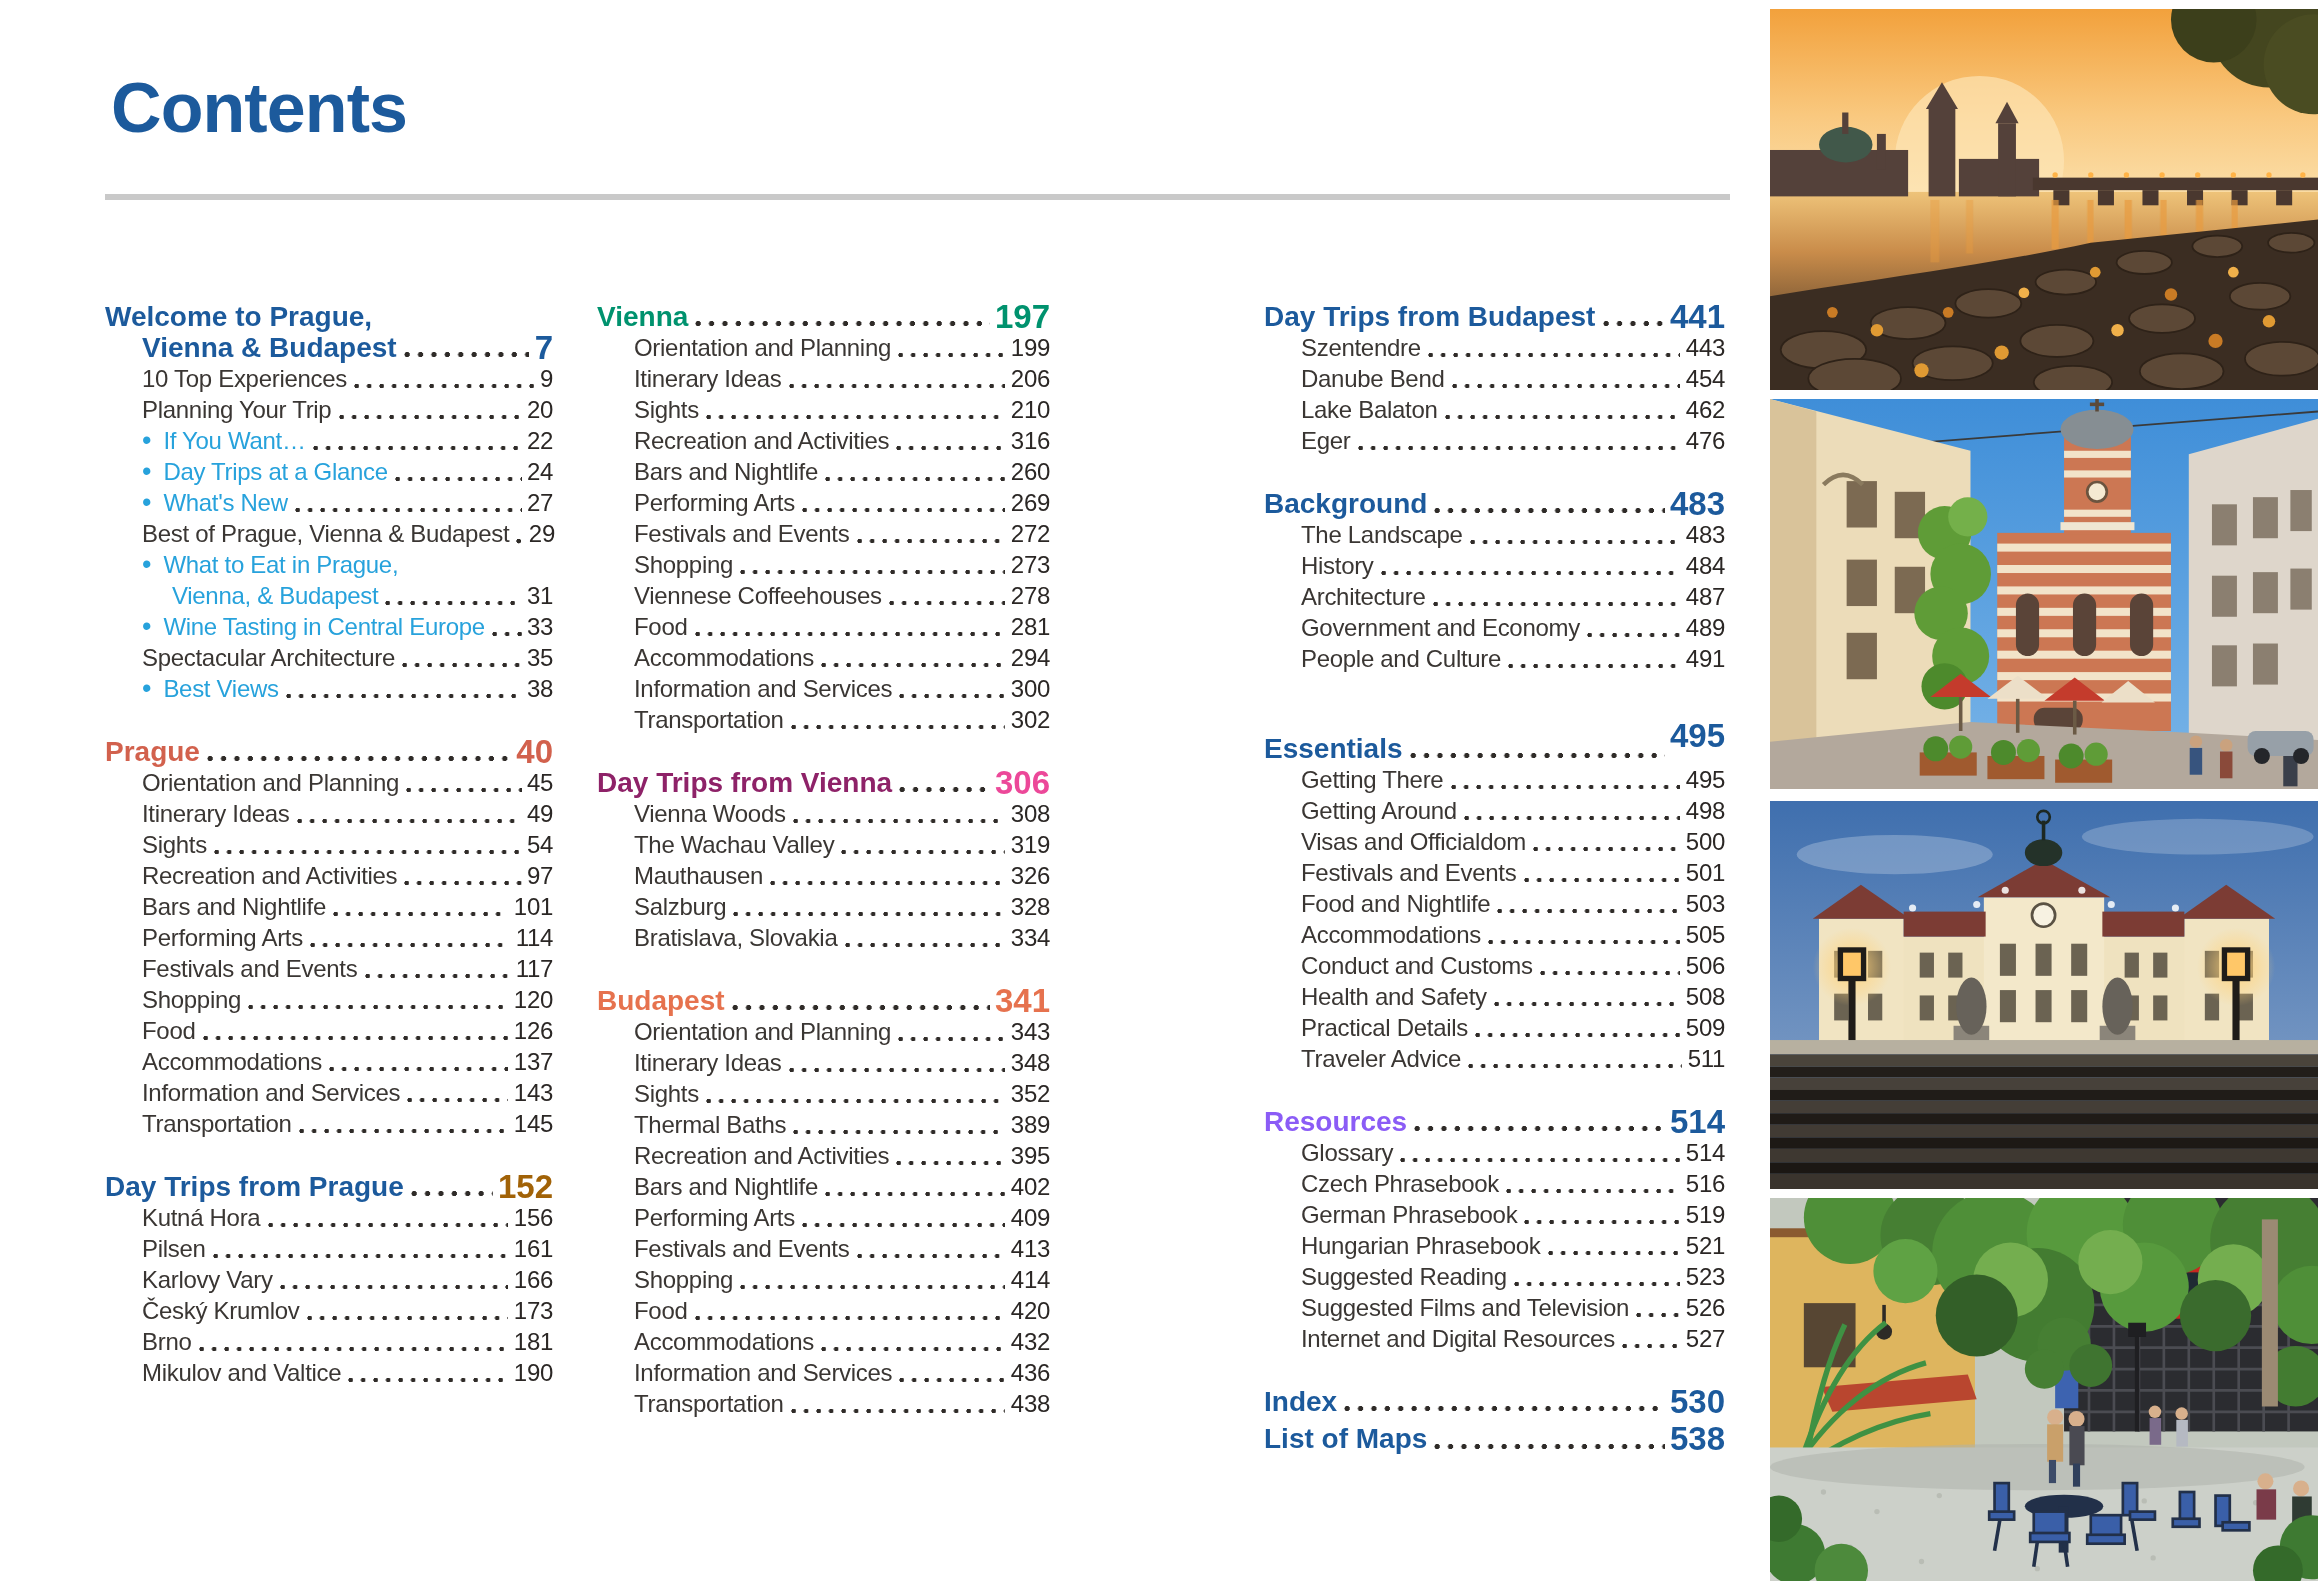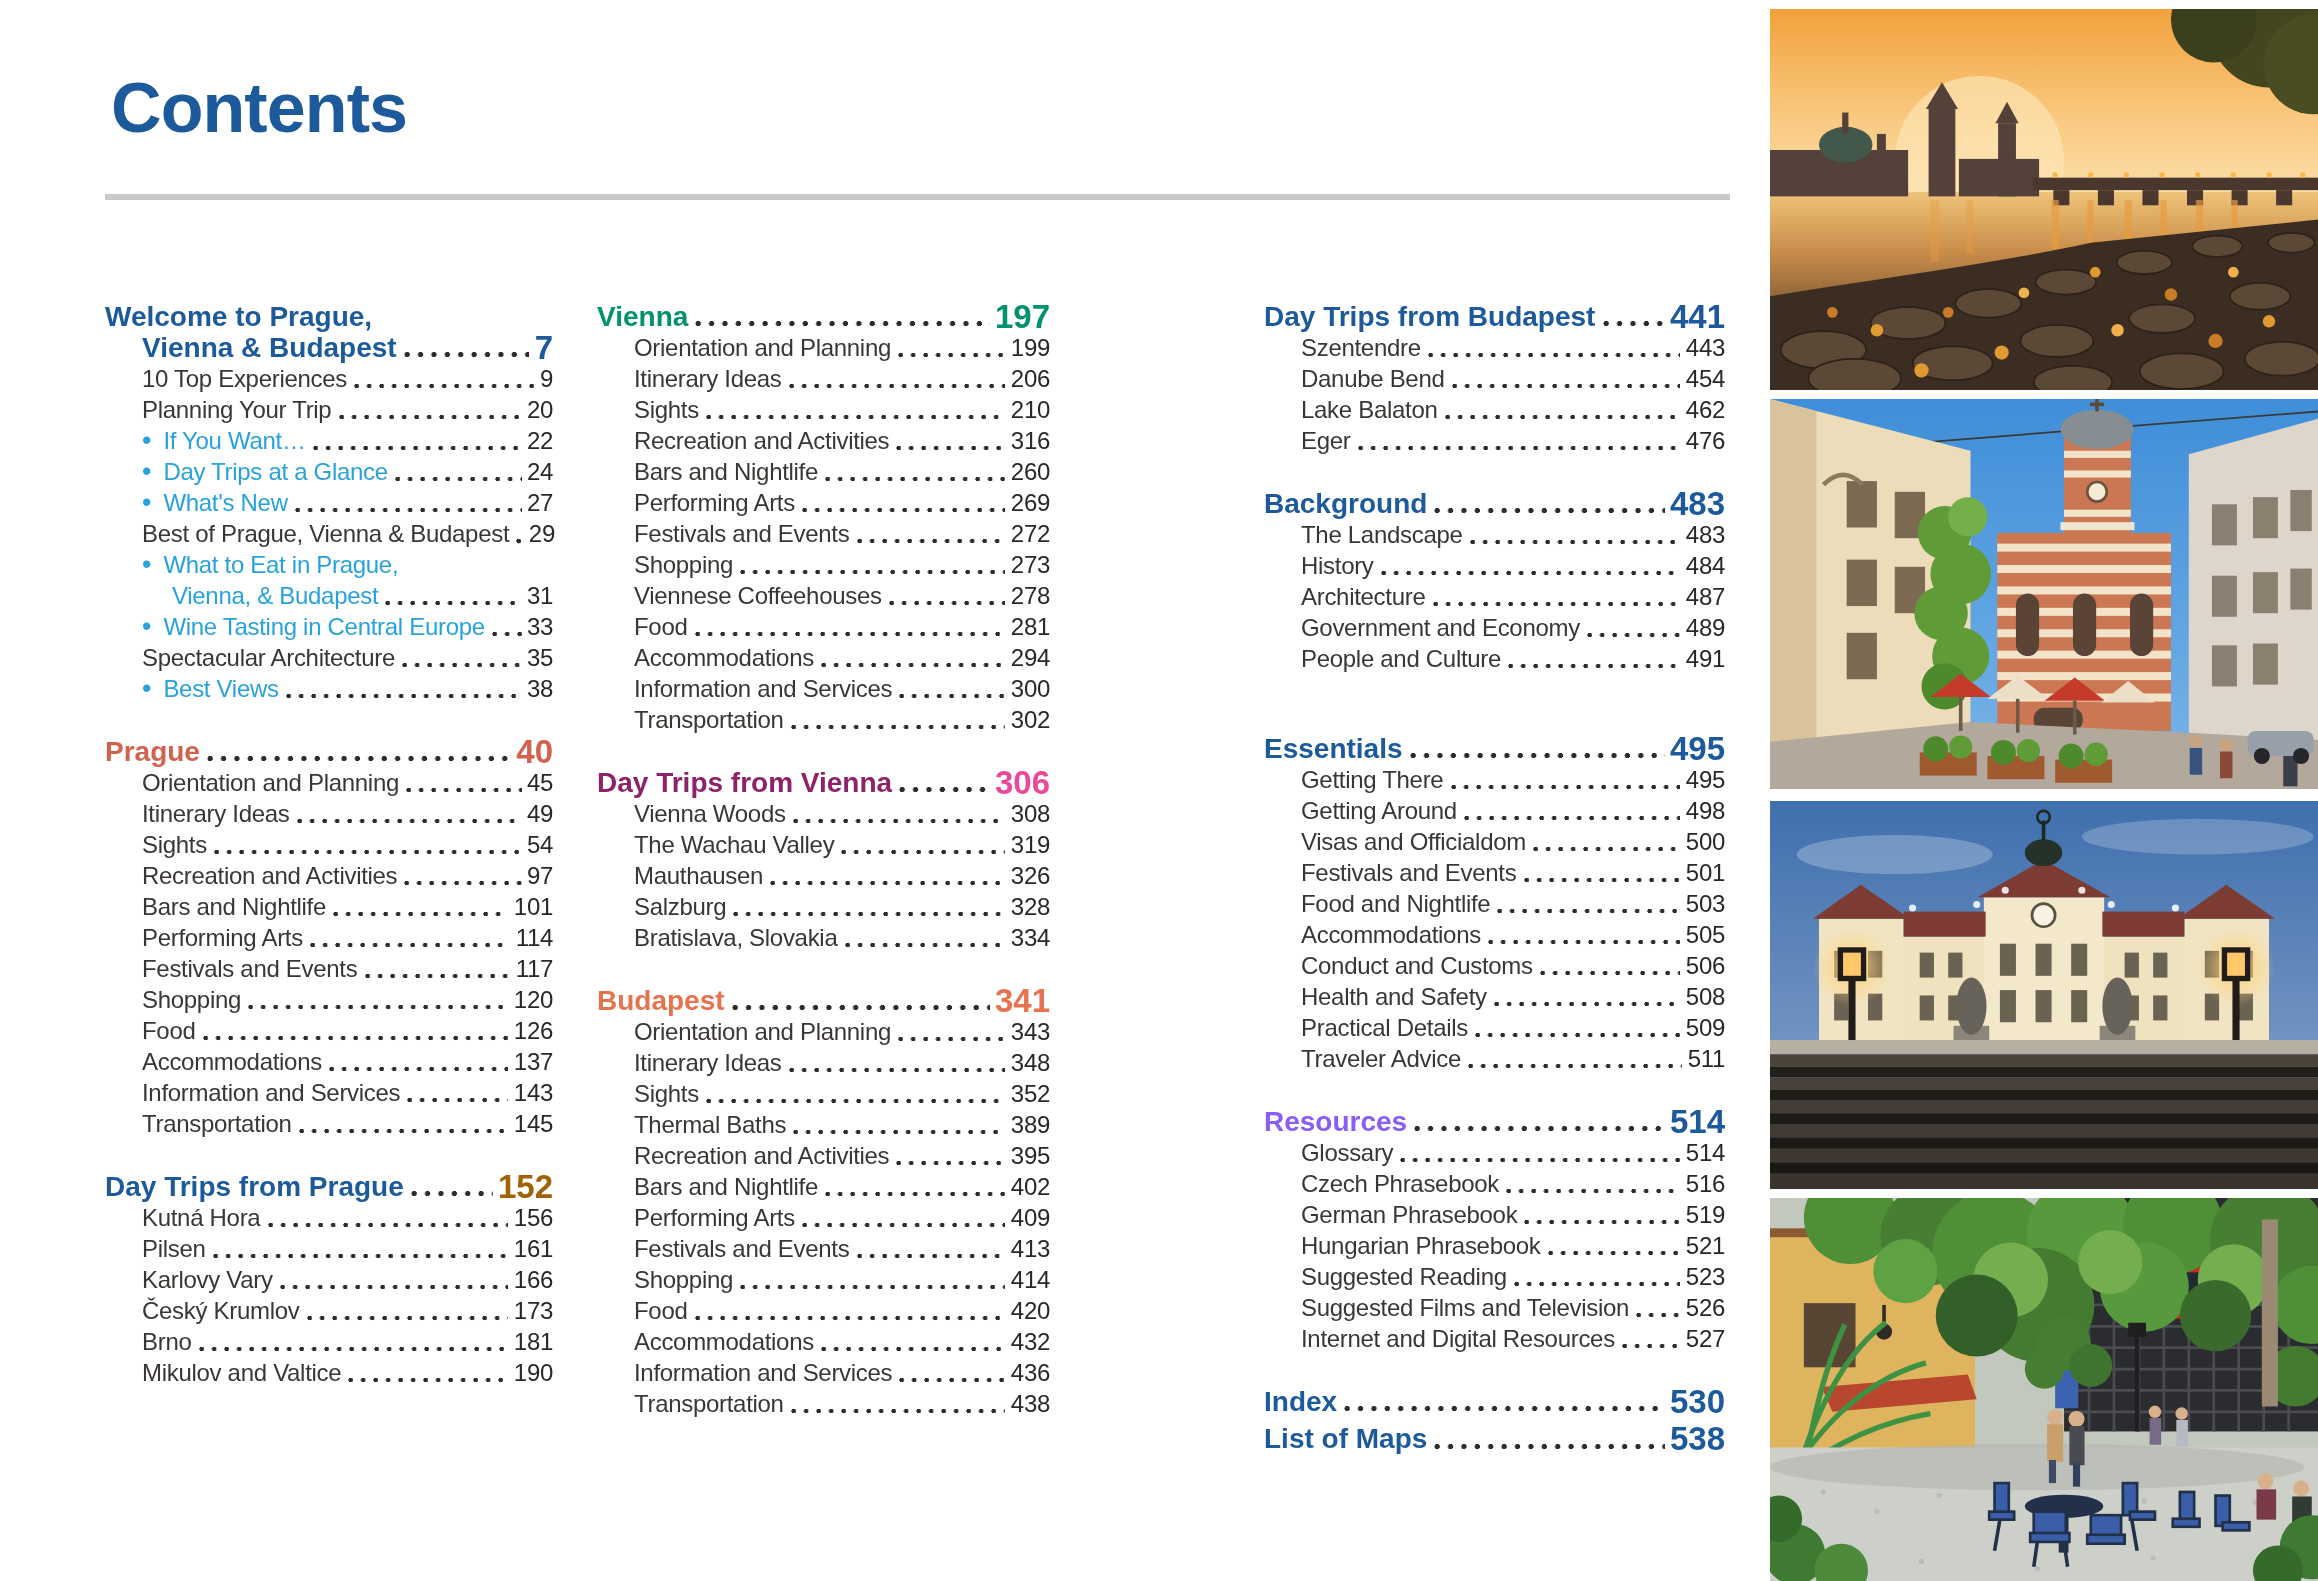--- a/index.html
+++ b/index.html
@@ -15,21 +15,21 @@
     font-size:70px;font-weight:700;letter-spacing:-0.9px;color:var(--blue);line-height:1;
   }
   .rule{position:absolute;left:105px;top:194px;width:1625px;height:6.2px;background:var(--rule);}
   .columns{position:absolute;left:105px;top:301px;width:1634px;height:1280px;}
   .toc-col{position:absolute;top:0;}
   .col1{left:0;width:448px;}
   .col2{left:492px;width:453px;}
   .col3{left:1159px;width:461px;}
   .section + .section{margin-top:32px;}
   .section.no-items + .section.no-items{margin-top:6.2px;}
-  .sec-row{display:flex;align-items:flex-end;font-weight:700;font-size:28px;line-height:31px;}
+  .sec-row{display:flex;align-items:center;font-weight:700;font-size:28px;line-height:31px;}
   .sec-row.cont{padding-left:37px;}
   .sec-title{white-space:nowrap;}
   .sec-page{font-size:33px;font-weight:700;color:var(--blue);}
   .entry{display:flex;align-items:baseline;font-size:24px;line-height:31px;padding-left:37px;letter-spacing:-0.3px;}
   .entry.cont2{padding-left:67px;}
   .entry .label{white-space:nowrap;color:var(--text);}
   .entry .label.hl{color:var(--hl);}
   .entry .pagenum{font-size:24px;color:#2b2725;}
   .bullet-dot{width:21.4px;flex:0 0 21.4px;color:var(--hl);}
   .bullet-dot::before{content:"\2022";font-size:27px;}

